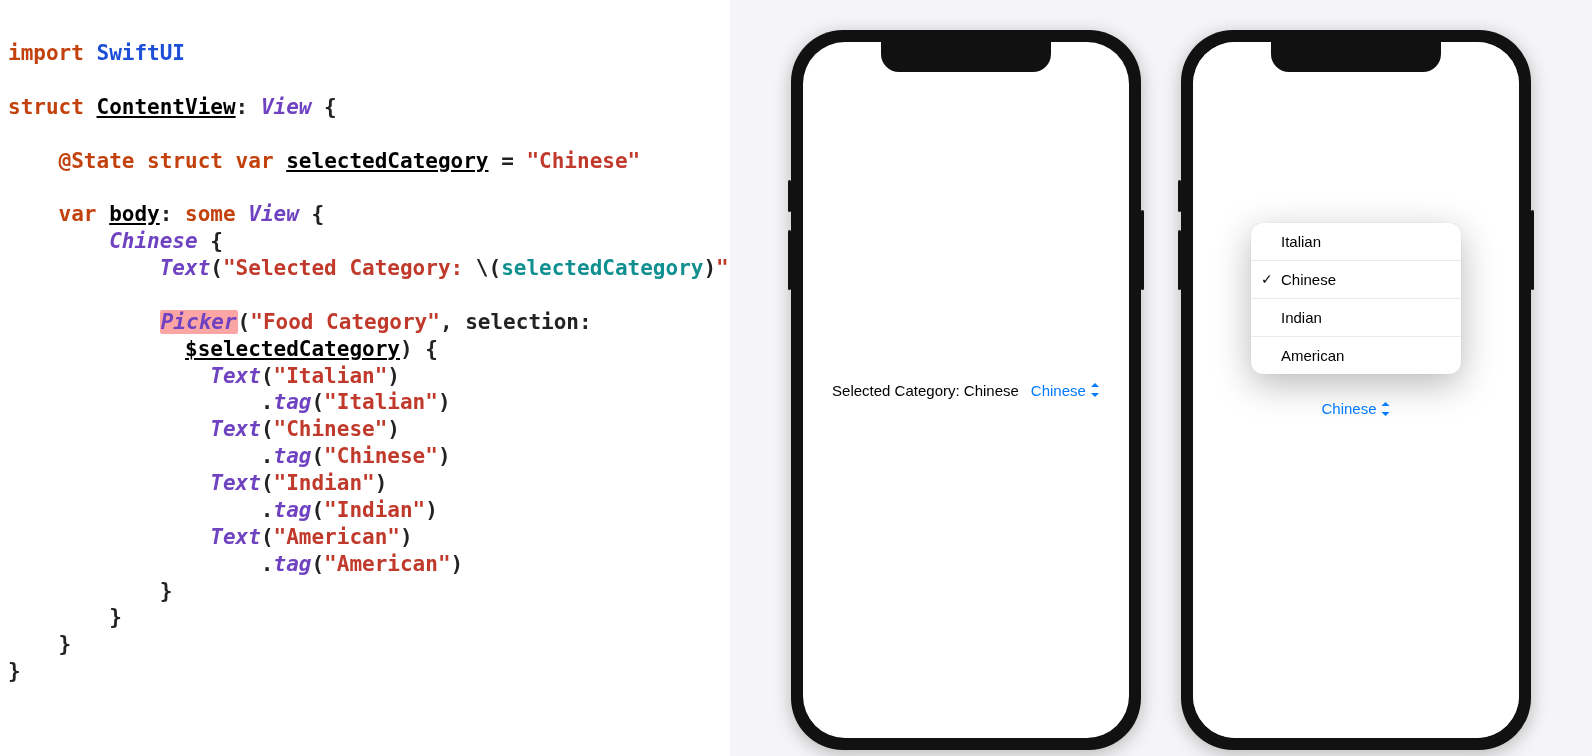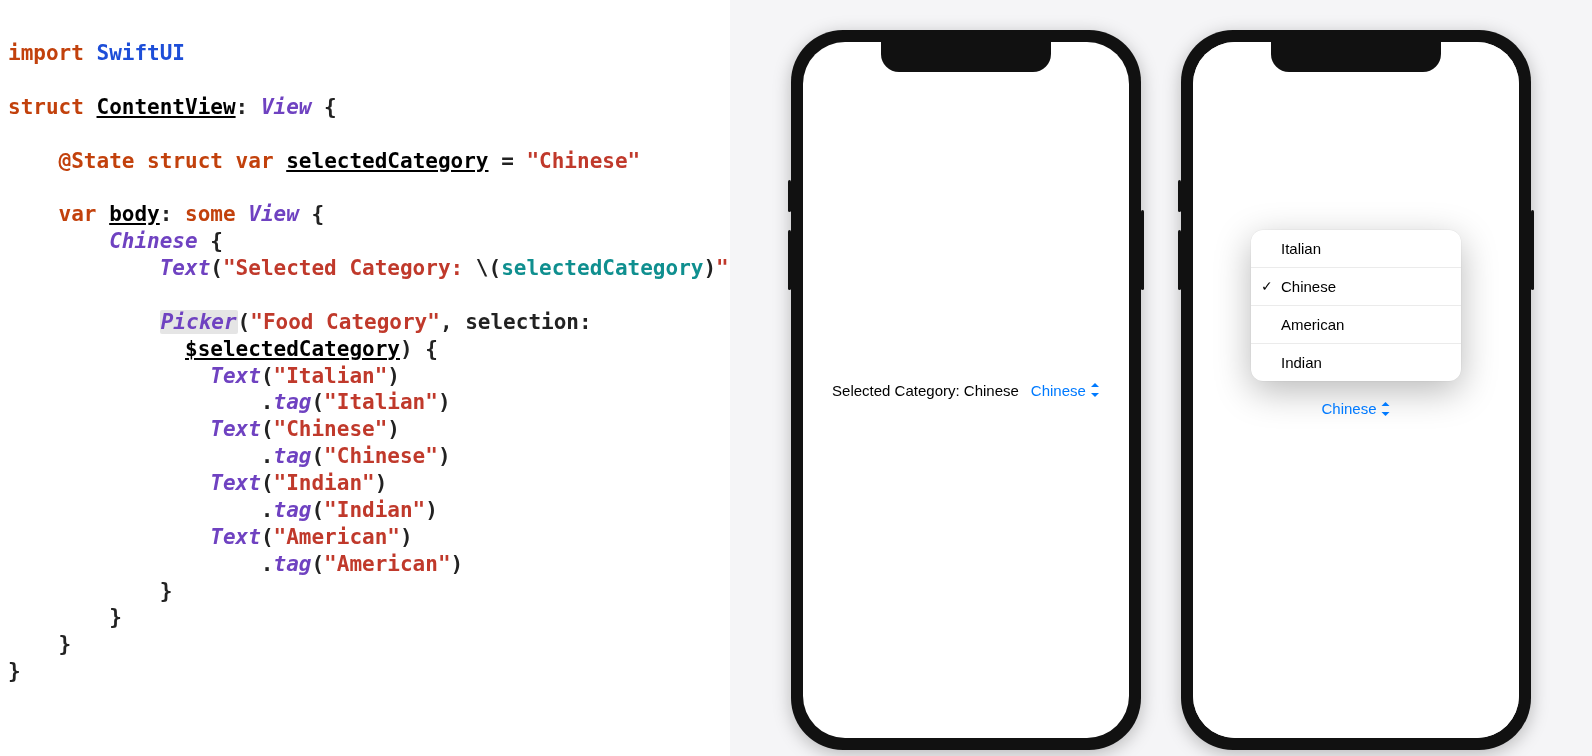--- a/index.html
+++ b/index.html
@@ -26,21 +26,21 @@
     font-weight: 600;
     white-space: pre;
   }
   .kw    { color: #c2410c; } 
   .type  { color: #1d4ed8; } 
   .decl  { color: #000000; text-decoration: underline; } 
   .prop  { color: #6f42c1; font-style: italic; } 
   .str   { color: #c0392b; } 
   .punc  { color: #222; }
   .interp{ color: #0f8f8f; }
-  .hl    { background: #e5e5e5; border-radius: 2px; padding: 0 1px; }
+  .hl    { background: #fca5a5; border-radius: 2px; padding: 0 1px; }
 
   .right-pane {
     flex: 1;
     background: #f5f5f7;
     display: flex;
     align-items: flex-start;
     justify-content: center;
     gap: 40px;
     padding: 30px 20px;
   }
@@ -130,21 +130,21 @@
   .updown-icon::after  { bottom: 0; border-top: 4px solid #007aff; }
 
   .blur-overlay {
     position: absolute;
     inset: 0;
     background: radial-gradient(ellipse 90% 60% at 50% 42%, rgba(255,255,255,0.0) 0%, rgba(255,255,255,0.0) 22%, rgba(255,255,255,0.55) 48%, rgba(255,255,255,0.9) 80%);
     pointer-events: none;
   }
   .menu {
     position: absolute;
-    top: 188px;
+    top: 181px;
     left: 50%;
     transform: translateX(-50%);
     width: 210px;
     background: #fff;
     border-radius: 12px;
     box-shadow: 0 10px 36px rgba(0,0,0,0.28), 0 0 0 0.5px rgba(0,0,0,0.05);
     z-index: 5;
     overflow: hidden;
   }
   .menu-item {
@@ -221,22 +221,22 @@
 
   <div class="phone">
     <div class="phone-right-btn"></div>
     <div class="screen">
       <div class="notch"></div>
       <div class="blur-overlay"></div>
 
       <div class="menu" id="picker-menu">
           <div class="menu-item"><span>Italian</span></div>
           <div class="menu-item"><span class="check">✓</span><span>Chinese</span></div>
+          <div class="menu-item"><span>Indian</span></div>
           <div class="menu-item"><span>American</span></div>
-          <div class="menu-item"><span>Indian</span></div>
         </div>
 
       <div class="picker-button picker-below-menu">
         <span>Chinese</span>
         <span class="updown-icon"></span>
       </div>
     </div>
   </div>
 
 </div>

